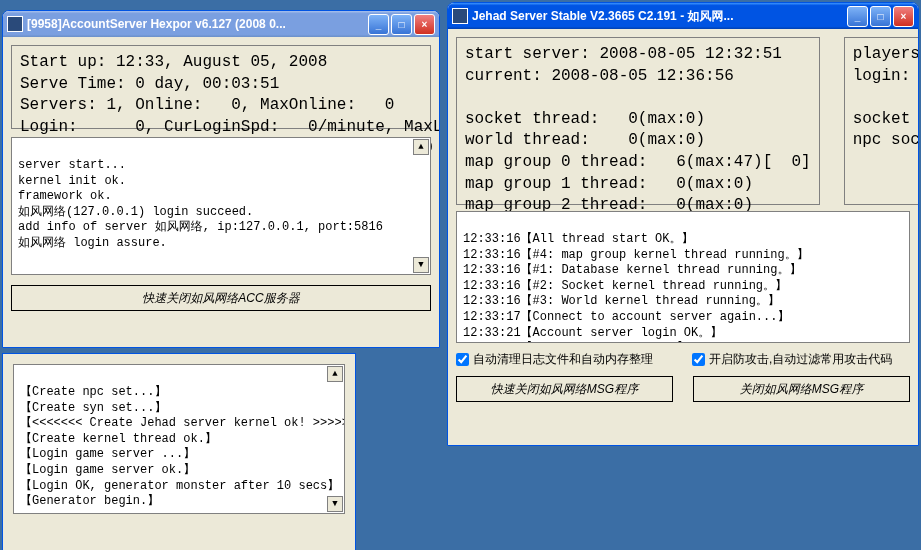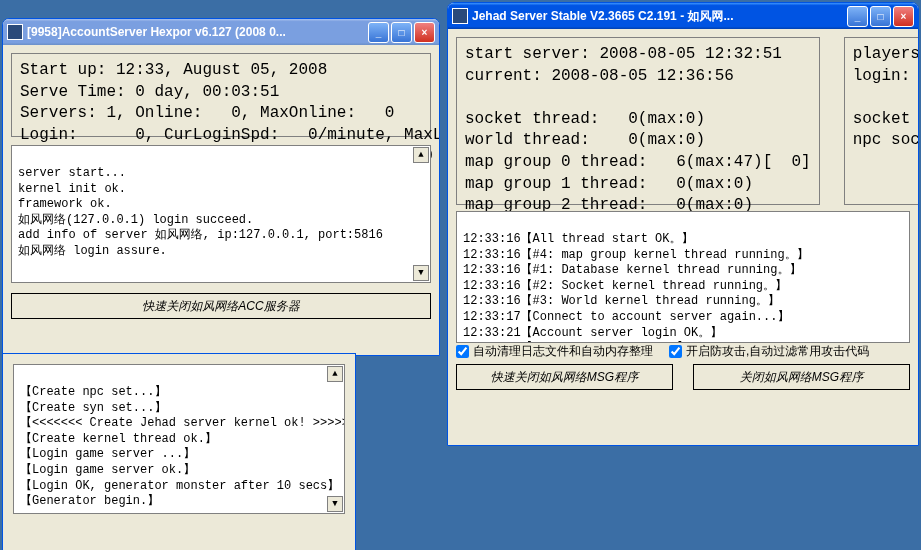--- a/index.html
+++ b/index.html
@@ -100,25 +100,25 @@
 .btn {
   flex: 1;
   height: 26px;
   background: #ece9d8;
   border: 1px solid #000;
   font-size: 12px;
   cursor: pointer;
   font-family: "SimSun", sans-serif;
   font-style: italic;
 }
-.chkrow { display: flex; gap: 16px; margin: 0 0; align-items: center; }
+.chkrow { display: flex; gap: 39px; margin: 8px 0; align-items: center; }
 .chk { display: flex; align-items: center; gap: 4px; font-size: 12px; }
 .chk input { width: 13px; height: 13px; }
 
-#win1 { left: 2px; top: 18px; width: 438px; height: 338px; }
+#win1 { left: 2px; top: 10px; width: 438px; height: 338px; }
 #win2 { left: 447px; top: 2px; width: 472px; height: 444px; }
 #win3 { left: 2px; top: 353px; width: 354px; height: 204px; }
 </style>
 </head>
 <body>
 
 <div class="window" id="win1">
   <div class="titlebar inactive">
     <div class="title-icon"></div>
     <div class="title-text">[9958]AccountServer Hexpor v6.127 (2008 0...</div>

